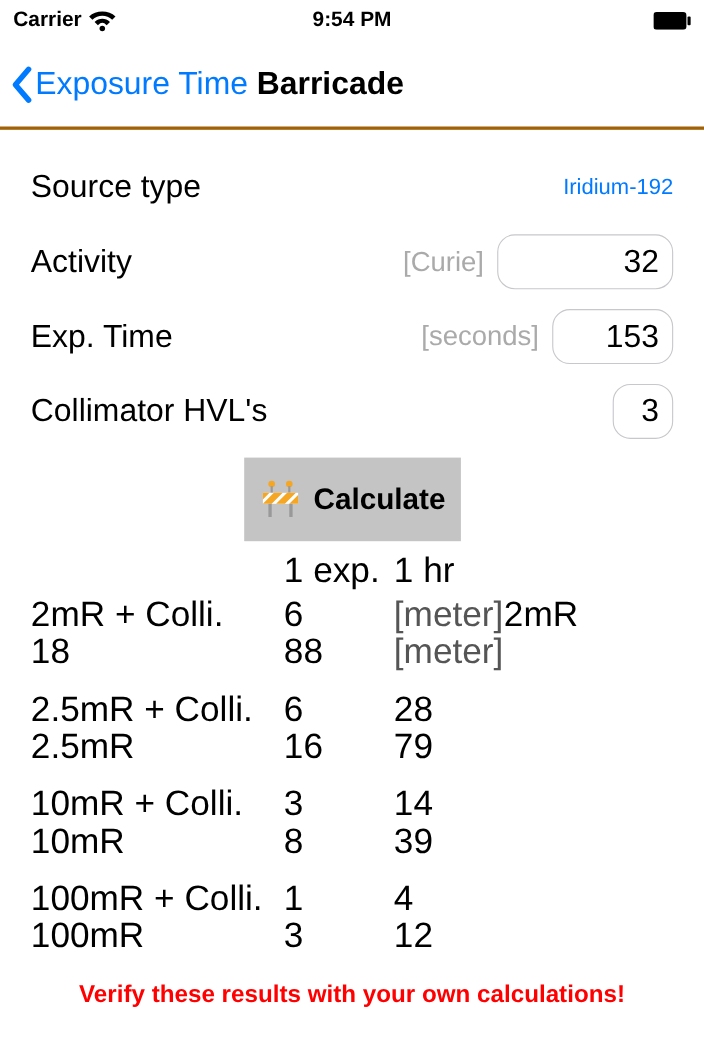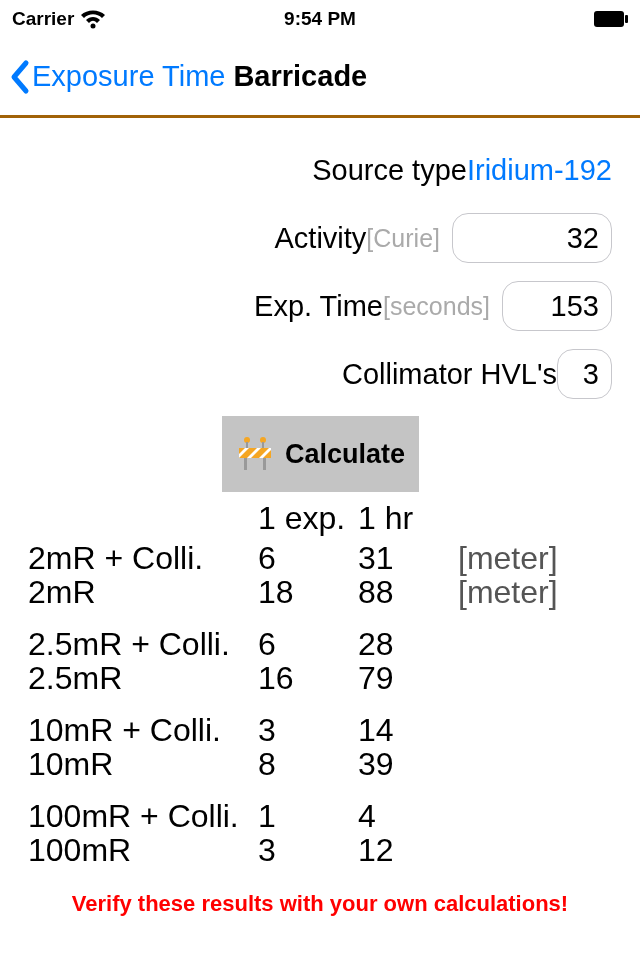--- a/index.html
+++ b/index.html
@@ -39,25 +39,25 @@
     }
     .nav-title {
       font-size: 29px;
       font-weight: 700;
       margin-left: 8px;
     }
     .form-area { padding: 18px 28px 0 28px; }
     .form-row {
       display: flex;
       align-items: center;
-      justify-content: flex-end;
+      justify-content: space-between;
       height: 68px;
     }
     .form-label { font-size: 29px; }
-    .form-value-link { font-size: 29px; color: #007aff; }
+    .form-value-link { font-size: 20px; color: #007aff; }
     .unit-hint { color: #aaa; font-size: 25px; margin-right: 12px; }
     .input-box {
       border: 1px solid #c7c7cc;
       border-radius: 16px;
       height: 50px;
       min-width: 110px;
       padding: 0 12px;
       display: flex;
       align-items: center;
       justify-content: flex-end;
@@ -191,21 +191,20 @@
   <div class="results-header">
     <span></span>
     <span>1 exp.</span>
     <span>1 hr</span>
     <span></span>
   </div>
 
   <div class="results-group">
     <span>2mR + Colli.</span>
     <span>6</span>
-    <span>31</span>
     <span class="unit-meter">[meter]</span>
     <span>2mR</span>
     <span>18</span>
     <span>88</span>
     <span class="unit-meter">[meter]</span>
   </div>
 
   <div class="results-group">
     <span>2.5mR + Colli.</span>
     <span>6</span>

